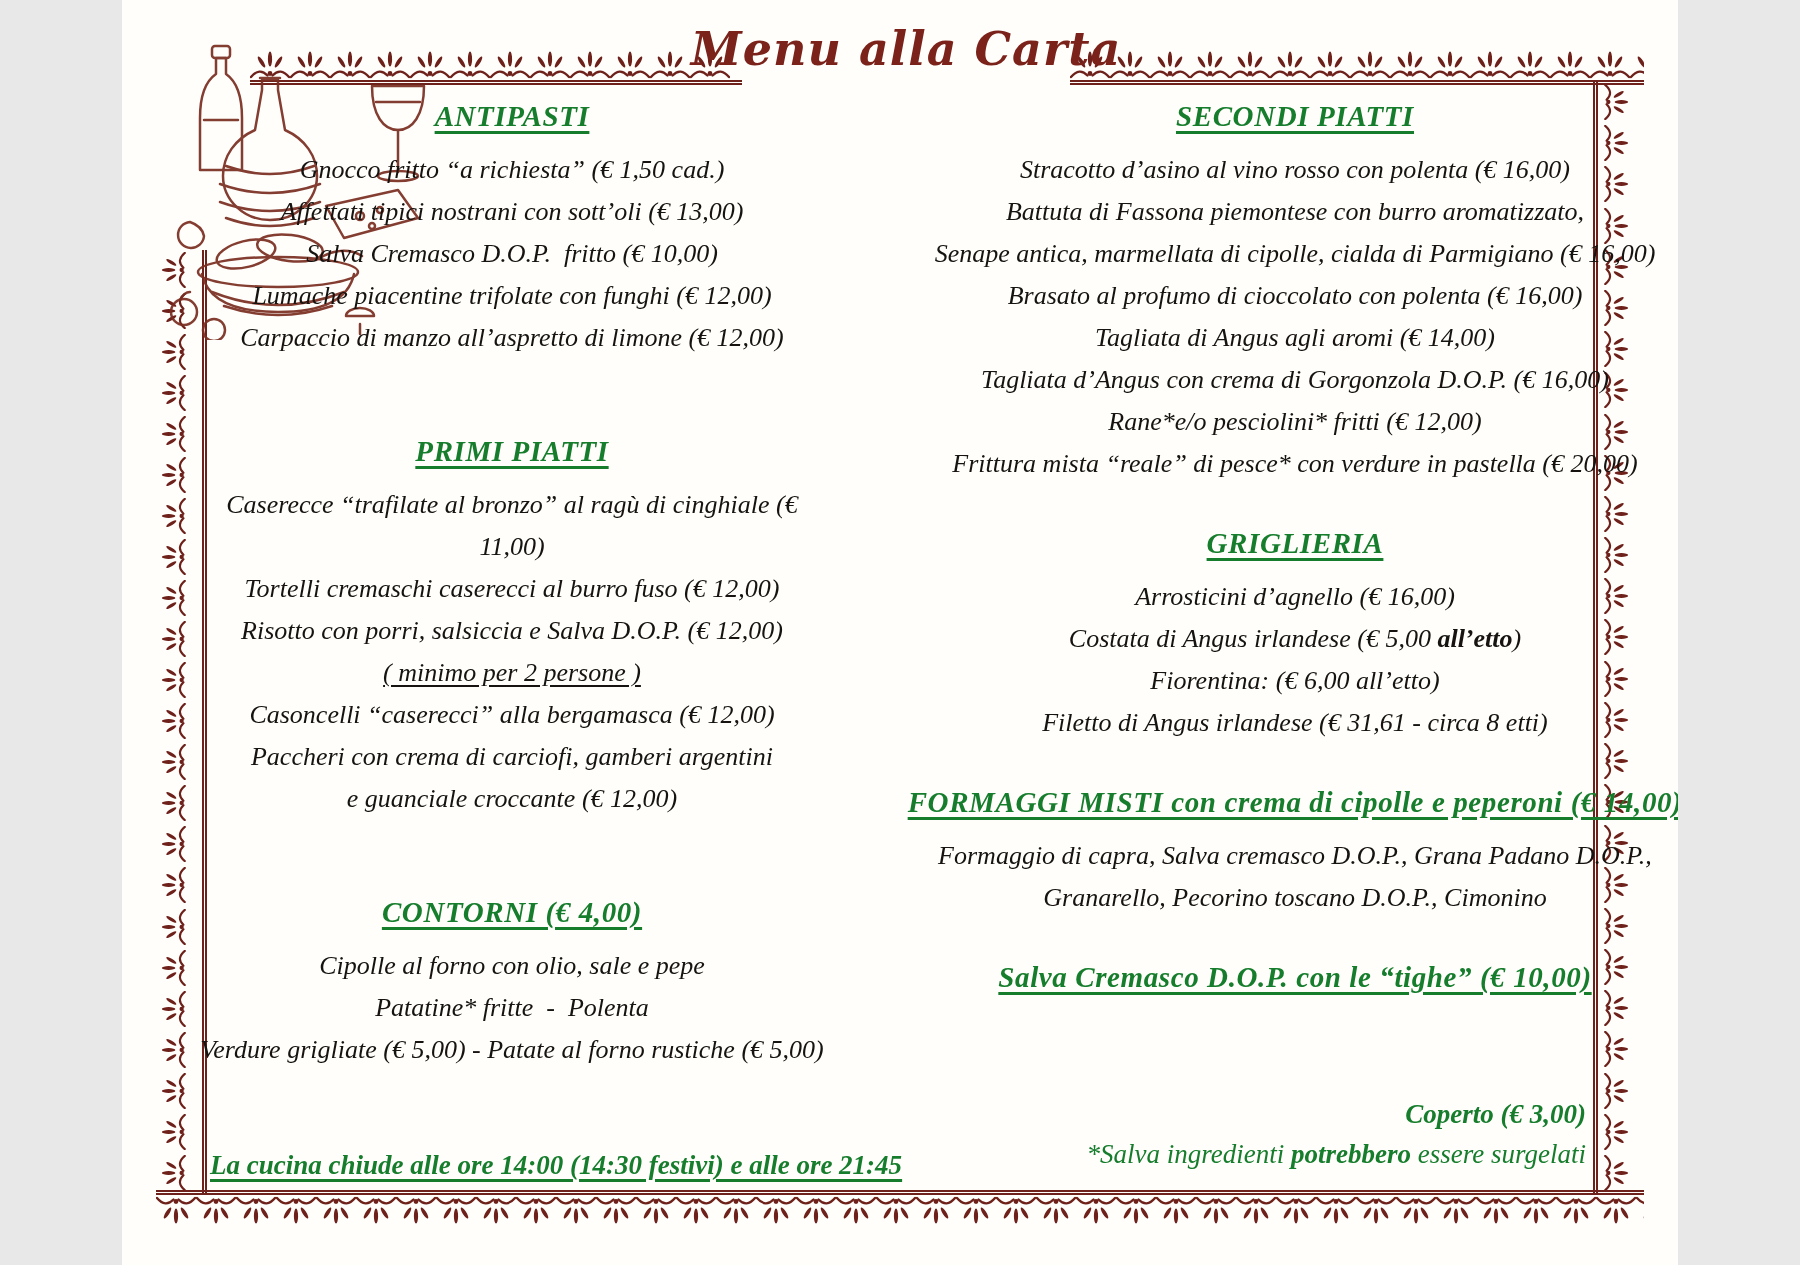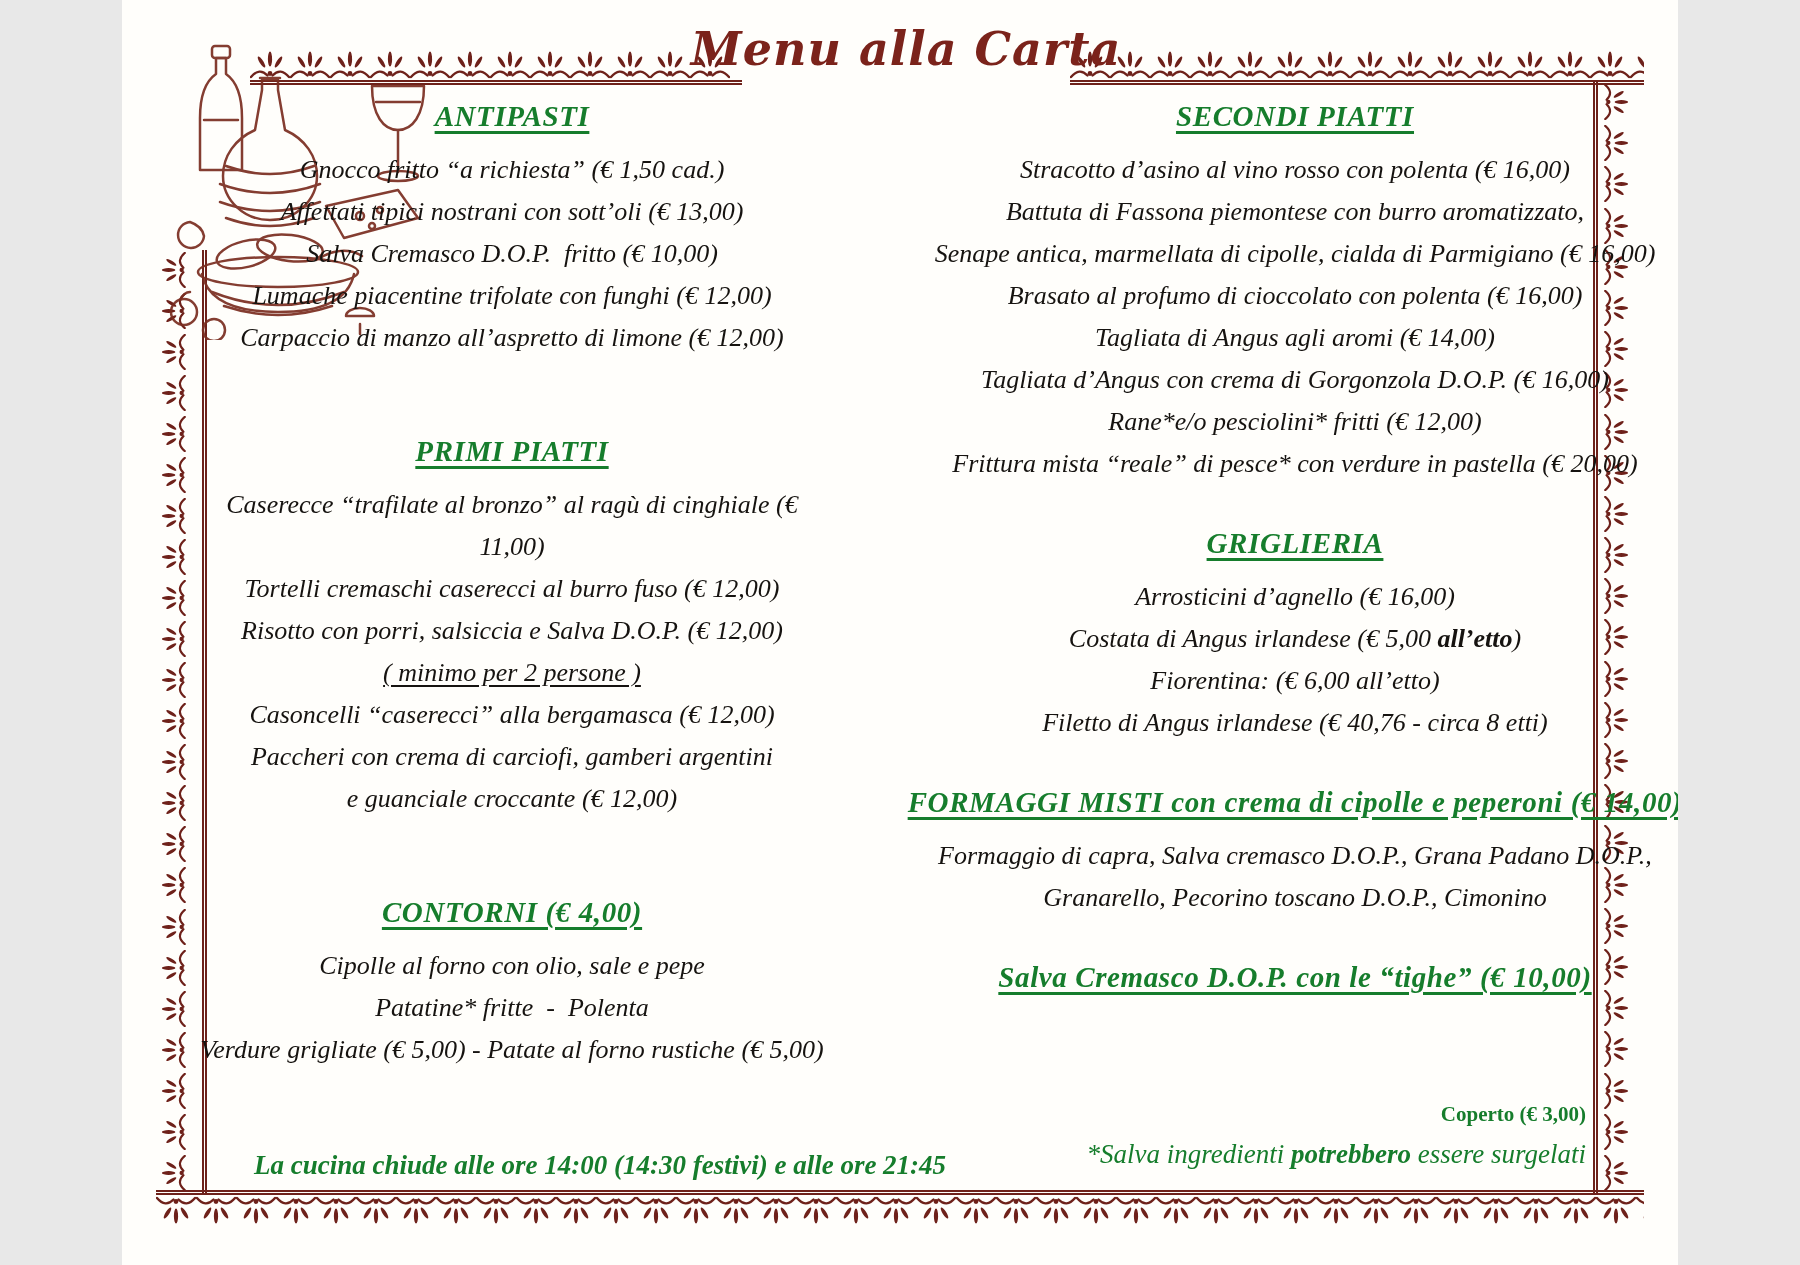--- a/index.html
+++ b/index.html
@@ -66,24 +66,24 @@
     text-align:center;white-space:pre-wrap;
   }
   .seg{font-style:italic;}
   .seg.b{font-weight:normal;}
   .seg.u{text-decoration:underline;text-decoration-thickness:2px;text-underline-offset:4px;}
   .seg.bu{font-weight:bold;text-decoration-thickness:2px;text-underline-offset:4px;text-align:right;}
   
   .footer-kitchen{
     position:absolute;left:88px;top:1150px;
     color:var(--green);font-weight:bold;font-style:italic;font-size:27px;
-    text-decoration-thickness:2.5px;text-underline-offset:5px;margin-left:44px;
+    text-decoration:underline;text-decoration-thickness:2.5px;text-underline-offset:5px;
   }
   .footer-right{position:absolute;right:92px;top:1094px;text-align:right;color:var(--green);}
-  .coperto{font-weight:bold;font-size:21px;line-height:40px;text-align:right;}
+  .coperto{font-weight:bold;font-style:italic;font-size:27px;line-height:40px;text-align:right;}
   .frozen{font-style:italic;font-size:27px;line-height:40px;}
 </style>
 </head>
 <body>
 
 <svg width="0" height="0" style="position:absolute" aria-hidden="true">
   <defs>
     <g id="fan-motif">
       <circle cx="20" cy="23.5" r="2.4"></circle>
       <ellipse cx="20" cy="9" rx="2.1" ry="7.5"></ellipse>
@@ -556,21 +556,21 @@
           <div class="menu-line"><span class="seg">Tagliata di Angus agli aromi </span><span class="seg b">(€ 14,00)</span></div>
           <div class="menu-line"><span class="seg">Tagliata d’Angus con crema di Gorgonzola D.O.P. </span><span class="seg b">(€ 16,00)</span></div>
           <div class="menu-line"><span class="seg">Rane*e/o pesciolini* fritti </span><span class="seg b">(€ 12,00)</span></div>
           <div class="menu-line"><span class="seg">Frittura mista </span><span class="seg b">“reale”</span><span class="seg"> di pesce* con verdure in pastella </span><span class="seg b">(€ 20,00)</span></div>
         </div>
         <div class="section">
           <div class="s-head">GRIGLIERIA</div>
           <div class="menu-line"><span class="seg">Arrosticini d’agnello </span><span class="seg b">(€ 16,00)</span></div>
           <div class="menu-line"><span class="seg">Costata di Angus irlandese </span><span class="seg b">(€ 5,00 </span><span class="seg bu">all’etto</span><span class="seg b">)</span></div>
           <div class="menu-line"><span class="seg">Fiorentina: </span><span class="seg b">(€ 6,00 all’etto)</span></div>
-          <div class="menu-line"><span class="seg">Filetto di Angus irlandese </span><span class="seg b">(€ 40,76</span><span class="seg"> - circa 8 etti</span><span class="seg b">)</span></div>
+          <div class="menu-line"><span class="seg">Filetto di Angus irlandese </span><span class="seg b">(€ 31,61</span><span class="seg"> - circa 8 etti</span><span class="seg b">)</span></div>
         </div>
         <div class="section">
           <div class="s-head">FORMAGGI MISTI con crema di cipolle e peperoni (€ 14,00)</div>
           <div class="menu-line"><span class="seg">Formaggio di capra, Salva cremasco D.O.P., Grana Padano D.O.P.,</span></div>
           <div class="menu-line"><span class="seg">Granarello, Pecorino toscano D.O.P., Cimonino</span></div>
         </div>
         <div class="section">
           <div class="s-head">Salva Cremasco D.O.P. con le “tighe” (€ 10,00)</div>
         </div>
       </div>

